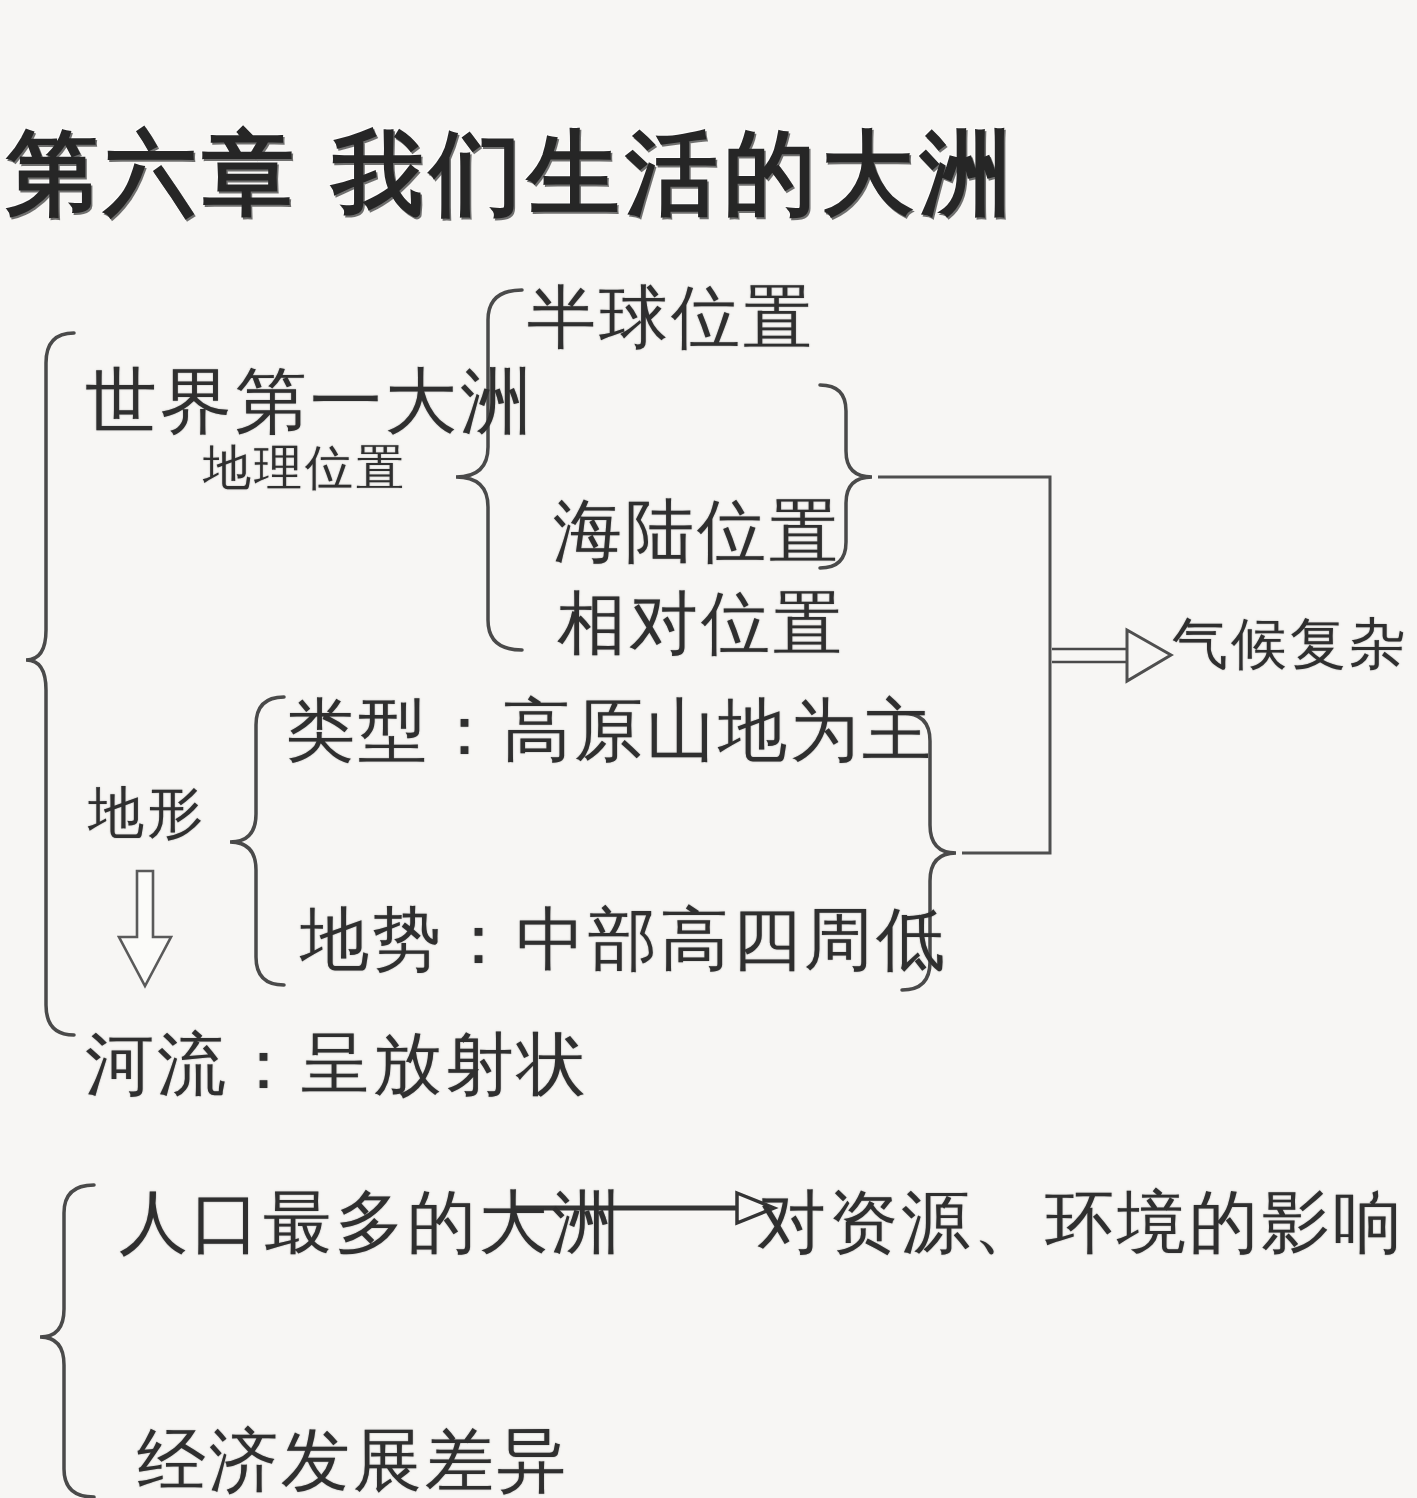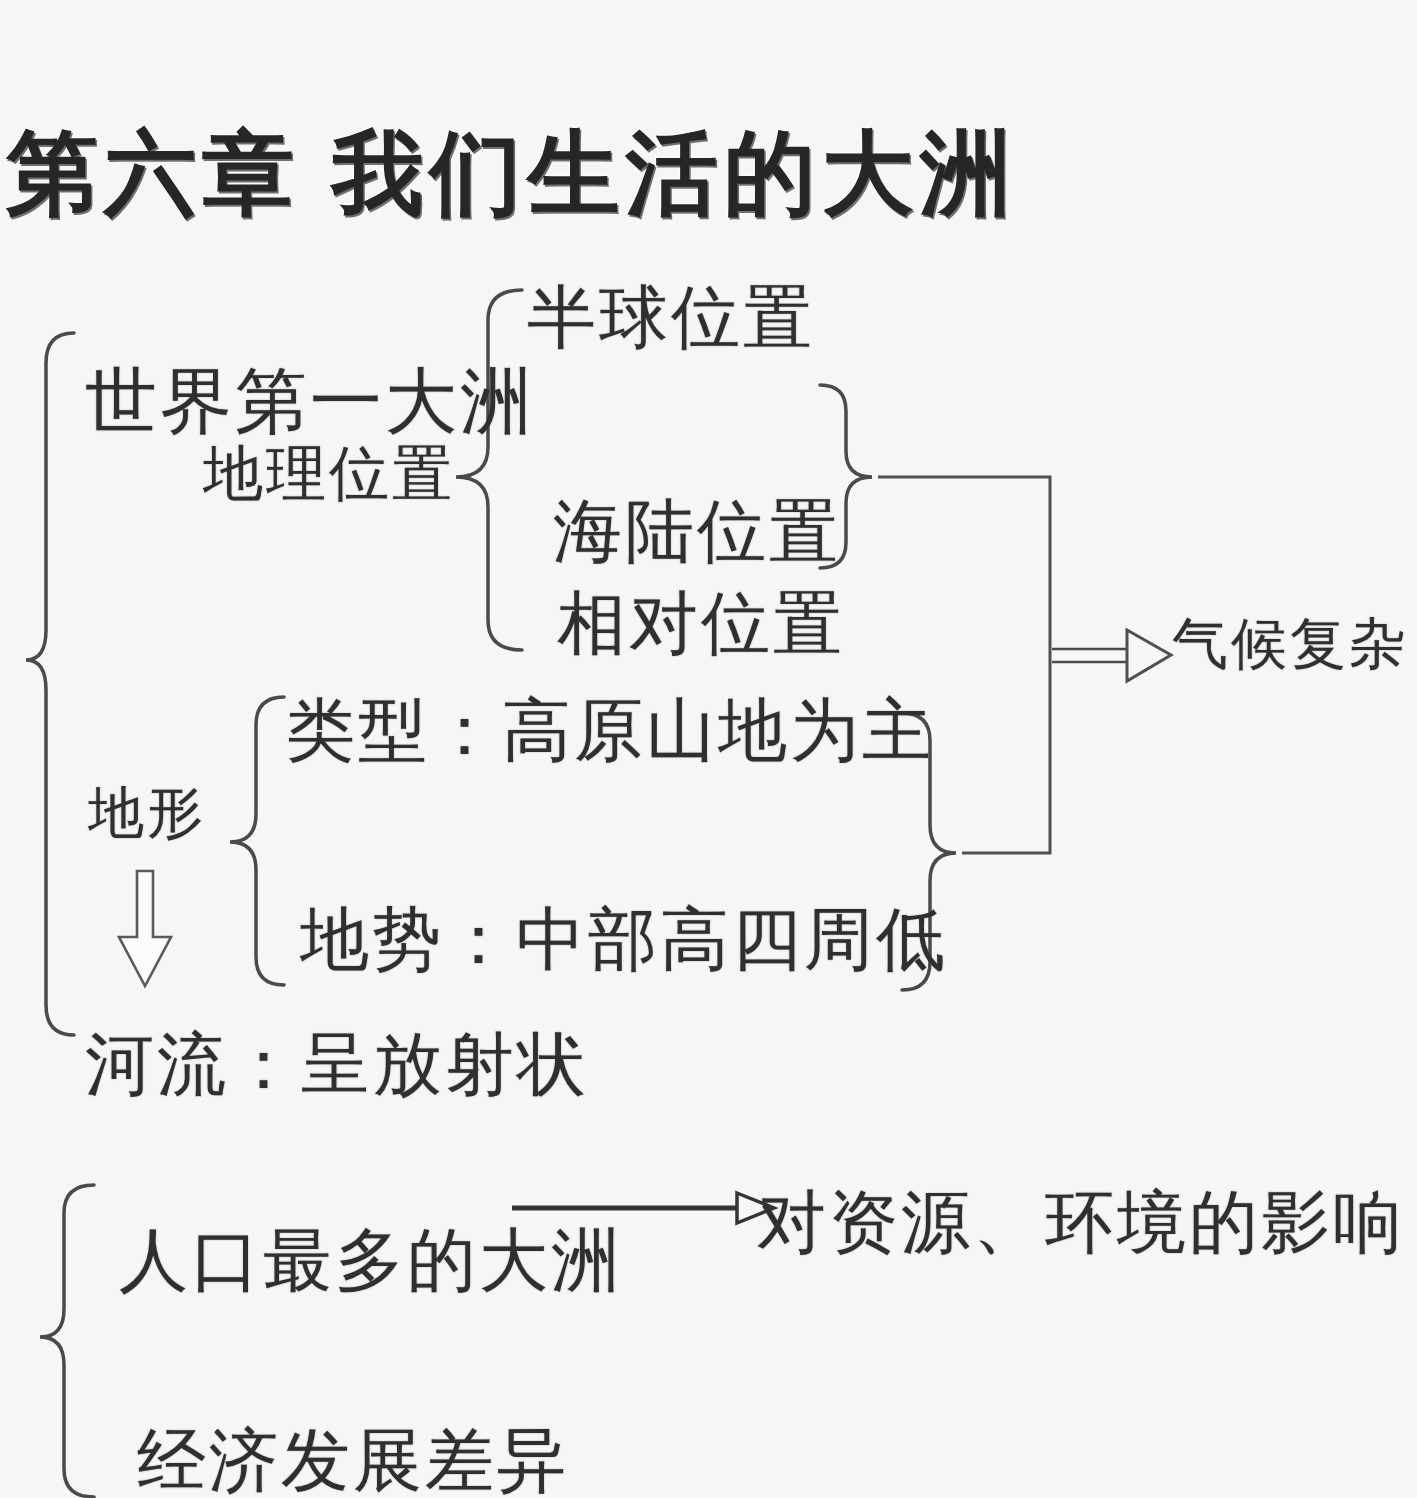--- a/index.html
+++ b/index.html
@@ -77,31 +77,31 @@
 
     <path class="down-arrow" d="M 137,871 L 153,871 L 153,937 L 171,937 L 145,986 L 119,937 L 137,937 Z"></path>
 
     <g>
       <line class="pop-shaft" x1="512" y1="1208" x2="740" y2="1208"></line>
       <polygon class="pop-head" points="737,1193 774,1208 737,1223"></polygon>
     </g>
   </svg>
 
   <div class="t" style="left:85px;top:366px;font-size:72px">世界第一大洲</div>
-  <div class="t" style="left:203px;top:444px;font-size:60px">地理位置</div>
+  <div class="t" style="left:203px;top:444px;font-size:48px">地理位置</div>
 
   <div class="t" style="left:527px;top:284px">半球位置</div>
   <div class="t" style="left:553px;top:498px">海陆位置</div>
   <div class="t" style="left:557px;top:590px">相对位置</div>
 
   <div class="t" style="left:1172px;top:616px;font-size:56px">气候复杂</div>
 
   <div class="t" style="left:286px;top:697px">类型：高原山地为主</div>
   <div class="t" style="left:88px;top:785px;font-size:56px">地形</div>
   <div class="t" style="left:300px;top:906px">地势：中部高四周低</div>
 
   <div class="t" style="left:85px;top:1031px">河流：呈放射状</div>
 
-  <div class="t" style="left:119px;top:1227px">人口最多的大洲</div>
+  <div class="t" style="left:119px;top:1189px">人口最多的大洲</div>
   <div class="t" style="left:757px;top:1189px">对资源、环境的影响</div>
   <div class="t" style="left:137px;top:1427px">经济发展差异</div>
 
 </div>
 
 </body></html>

